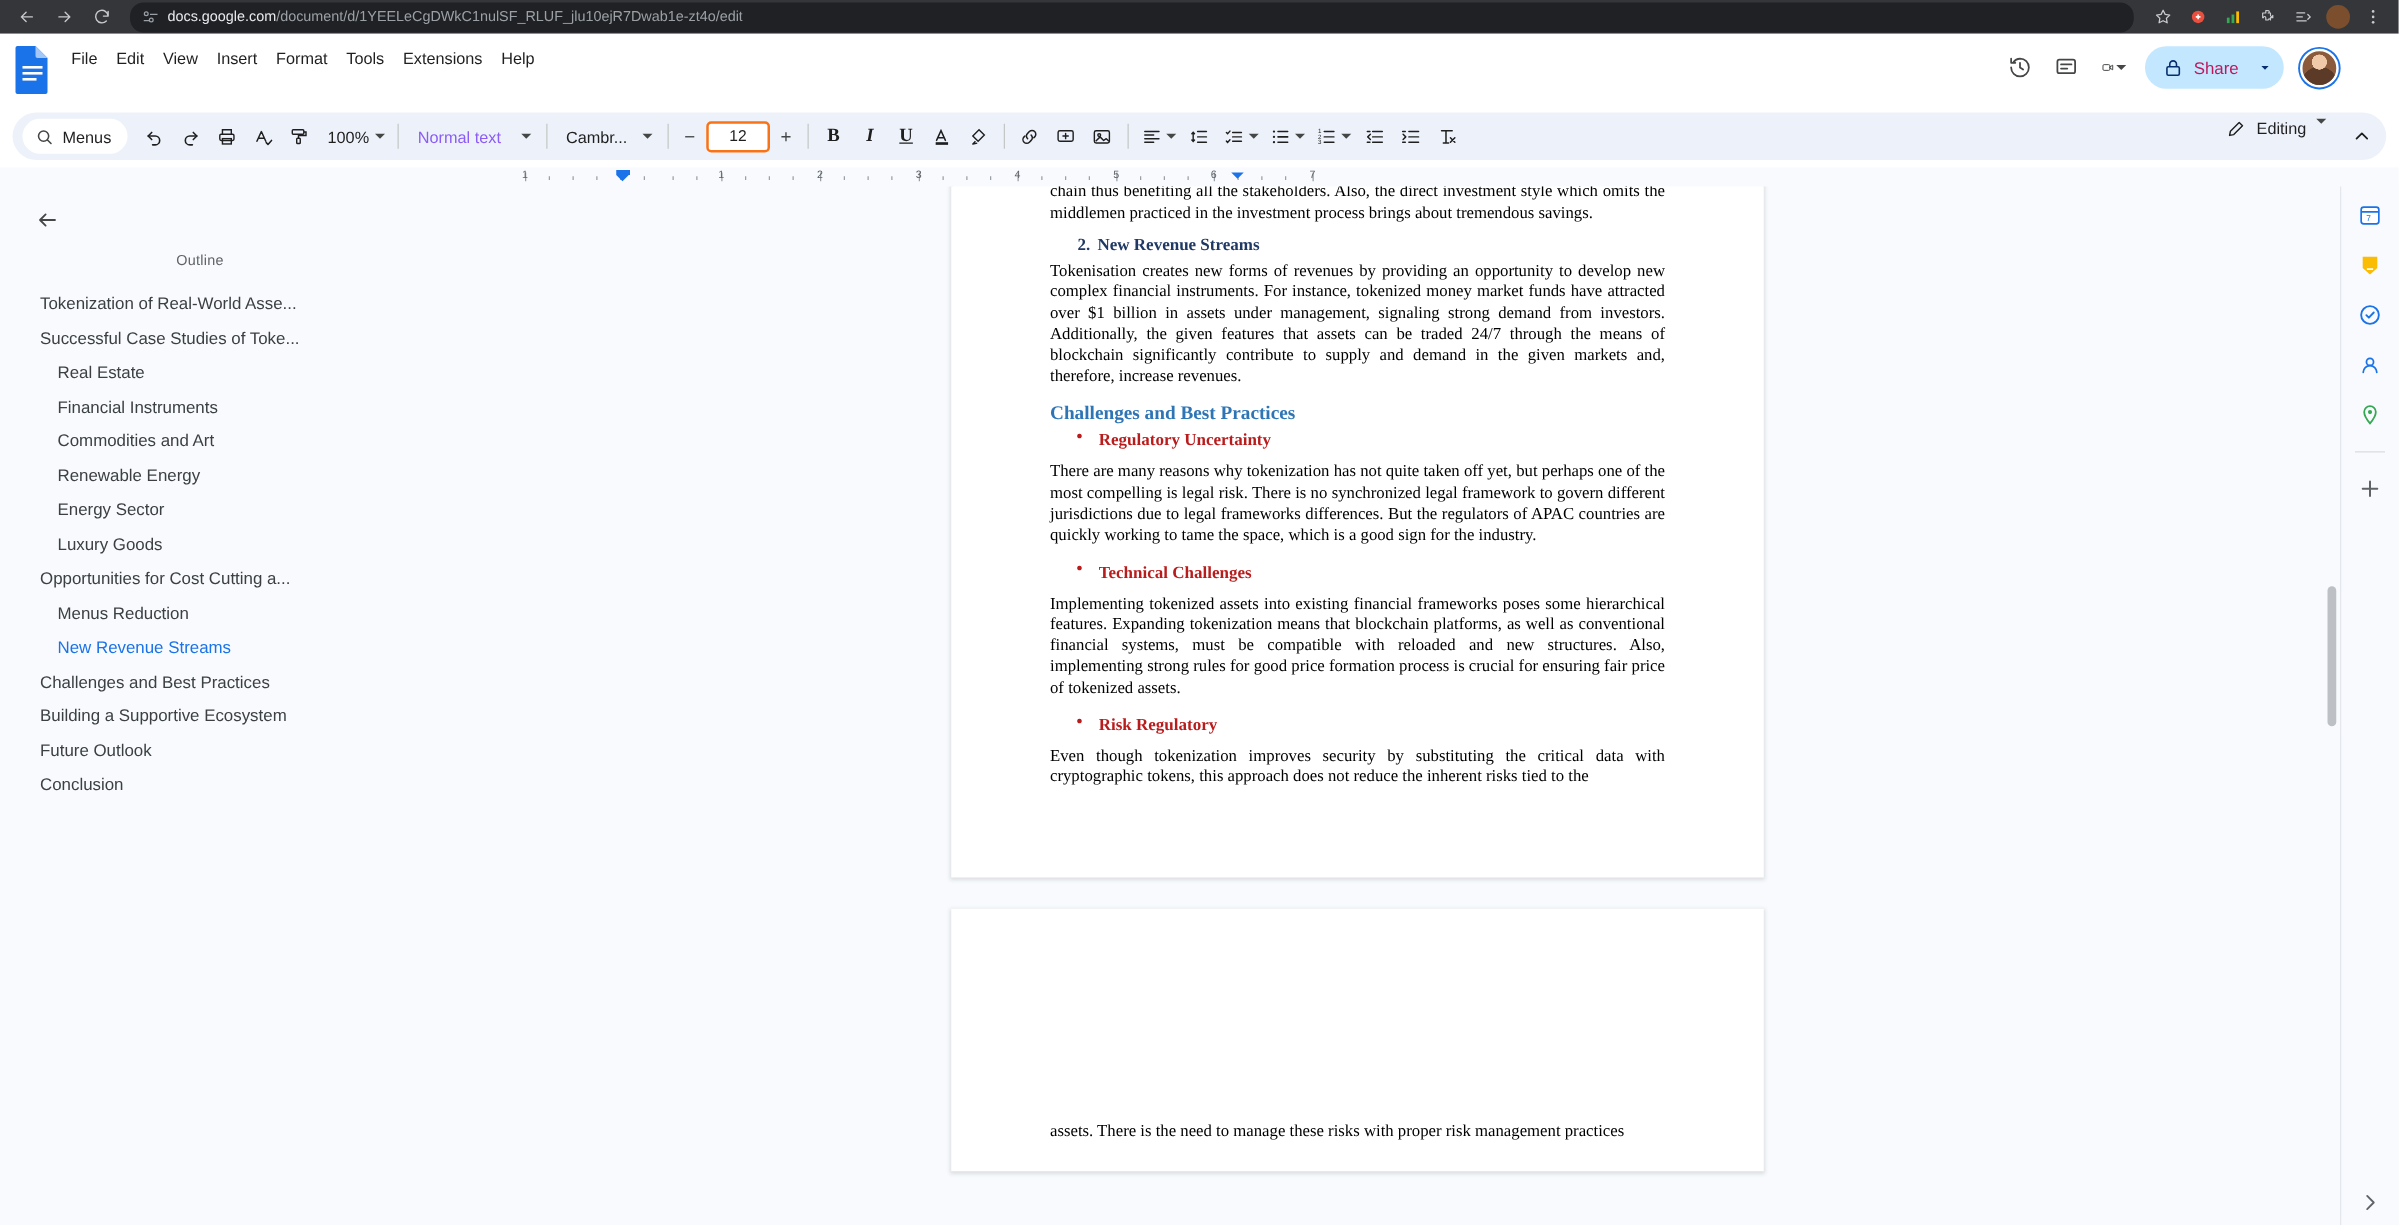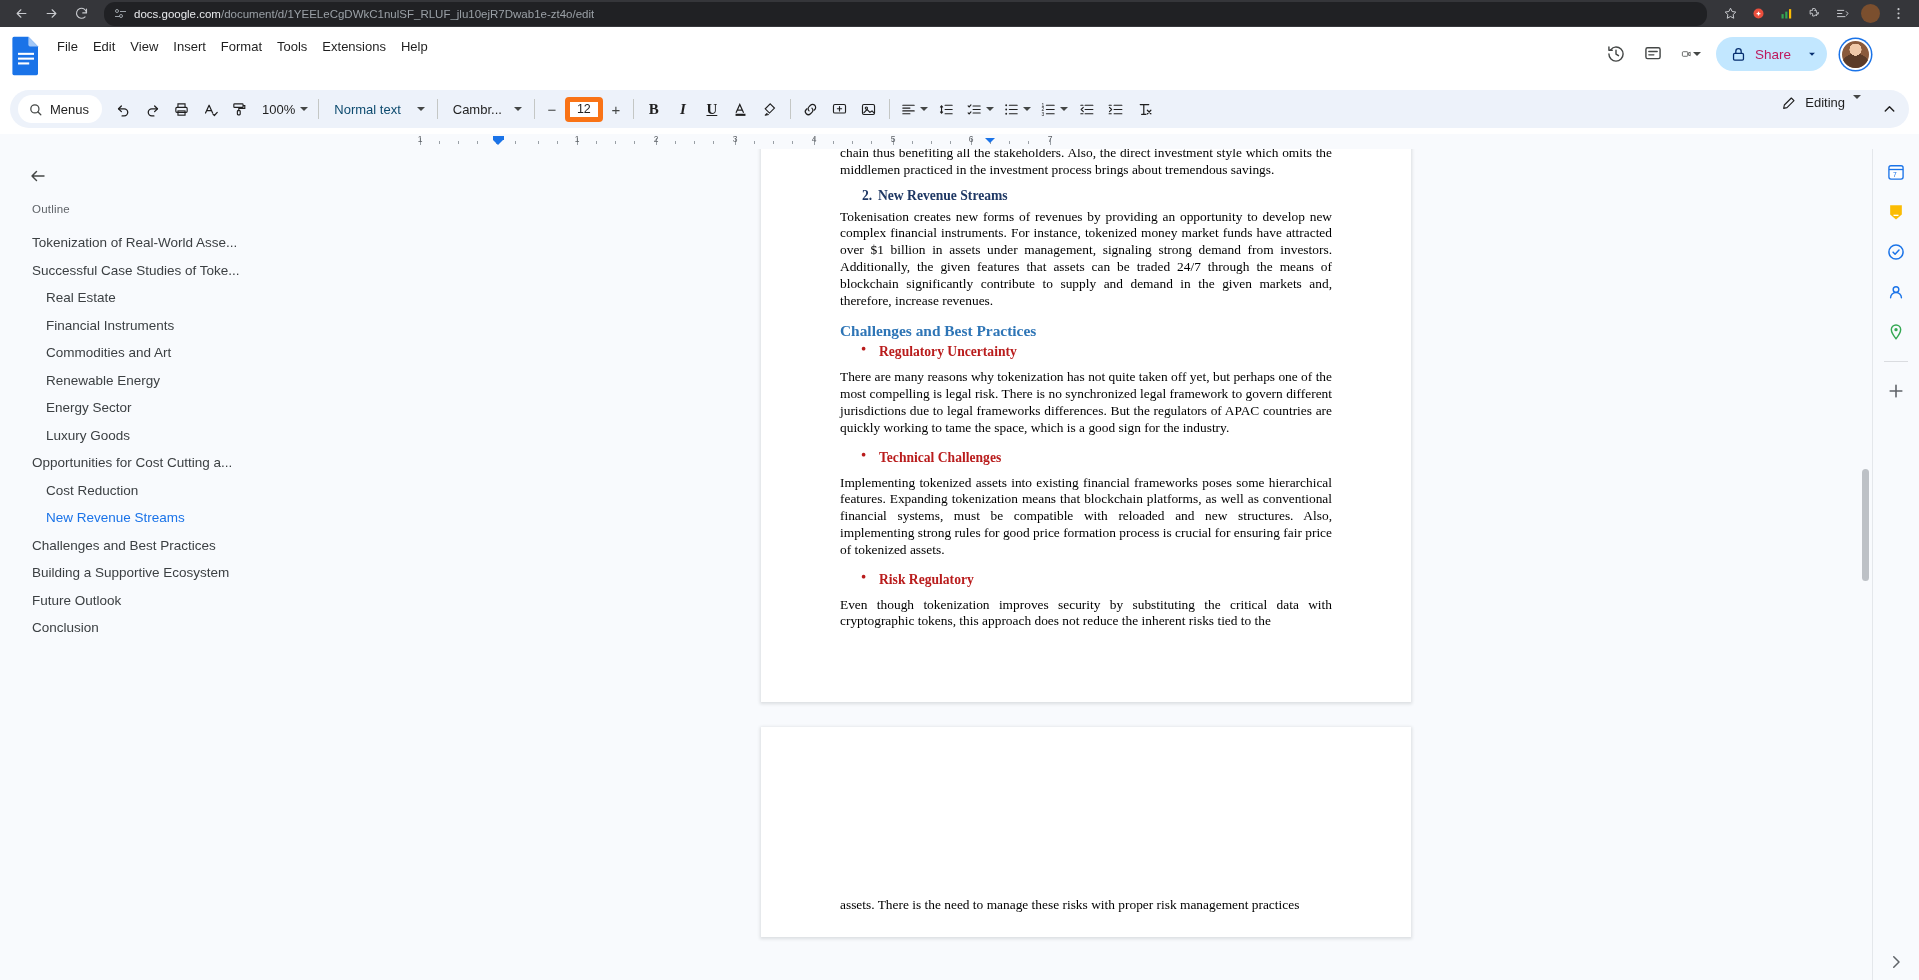--- a/index.html
+++ b/index.html
@@ -186,40 +186,40 @@
     margin-right: 6px;
   }
   .menus-pill svg { width: 15px; height: 15px; }
   .tb-sep { width: 1px; height: 20px; background: #c4c7c5; margin: 0 5px; }
   .zoom-ctl {
     font-size: 13px; color: #1f1f1f;
     display: flex; align-items: center; gap: 5px;
     padding: 0 4px 0 8px; height: 28px; border-radius: 4px;
   }
   .style-ctl {
-    font-size: 13px; color: #0c4a6e;
+    font-size: 13px; color: #8b5cf6;
     display: flex; align-items: center; gap: 16px;
     padding: 0 6px 0 9px; height: 28px; border-radius: 4px; white-space: nowrap;
   }
   .font-ctl {
     font-size: 13px; color: #1f1f1f;
     display: flex; align-items: center; gap: 12px;
     padding: 0 6px 0 9px; height: 28px; border-radius: 4px; white-space: nowrap;
   }
   .caret { width: 0; height: 0; border-left: 4px solid transparent; border-right: 4px solid transparent; border-top: 4px solid #444746; }
   .size-box {
     display: flex; align-items: center; gap: 2px;
   }
   .size-btn {
     width: 22px; height: 24px; display: flex; align-items: center; justify-content: center;
     font-size: 15px; color: #444746; border-radius: 4px;
   }
   .size-val {
-    width: 38px; height: 25px;
-    border: 5px solid #f97316;
+    width: 51px; height: 25px;
+    border: 2px solid #f97316;
     border-radius: 4px;
     background: #fff;
     display: flex; align-items: center; justify-content: center;
     font-size: 12.5px; color: #1f1f1f;
   }
   .tb-letter { font-size: 15px; font-weight: 600; font-family: "Liberation Serif", serif; }
   .tb-right {
     position: absolute; right: 6px;
     display: flex; align-items: center; gap: 2px;
   }
@@ -287,21 +287,21 @@
     padding: 14px 12px 0 24px;
     background: #f8fafd;
     position: relative;
   }
   .outline-back {
     width: 26px; height: 26px; display: flex; align-items: center; justify-content: center;
     color: #444746; margin-bottom: 14px; margin-left: 1px;
   }
   .outline-back svg { width: 18px; height: 18px; }
   .outline-label {
-    font-size: 11.5px; color: #5f6368; margin-bottom: 14px; margin-left: 8px; letter-spacing: 0.2px;
+    font-size: 11.5px; color: #5f6368; margin-bottom: 14px; margin-left: 8px; letter-spacing: 0.2px; text-align: center;
   }
   .ol-item {
     font-size: 13.5px;
     color: #3c4043;
     padding: 6px 4px 6px 8px;
     border-radius: 4px;
     white-space: nowrap;
     overflow: hidden;
     text-overflow: ellipsis;
     cursor: pointer;
@@ -788,21 +788,21 @@
 
     <div class="ol-item">Tokenization of Real-World Asse...</div>
     <div class="ol-item">Successful Case Studies of Toke...</div>
     <div class="ol-item lvl2">Real Estate</div>
     <div class="ol-item lvl2">Financial Instruments</div>
     <div class="ol-item lvl2">Commodities and Art</div>
     <div class="ol-item lvl2">Renewable Energy</div>
     <div class="ol-item lvl2">Energy Sector</div>
     <div class="ol-item lvl2">Luxury Goods</div>
     <div class="ol-item">Opportunities for Cost Cutting a...</div>
-    <div class="ol-item lvl2">Cost Reduction</div>
+    <div class="ol-item lvl2">Menus Reduction</div>
     <div class="ol-item lvl2 active">New Revenue Streams</div>
     <div class="ol-item">Challenges and Best Practices</div>
     <div class="ol-item">Building a Supportive Ecosystem</div>
     <div class="ol-item">Future Outlook</div>
     <div class="ol-item">Conclusion</div>
   </div>
 
   <div class="doc-scroll">
     <div class="page p1">
       <div class="doc-inner">

